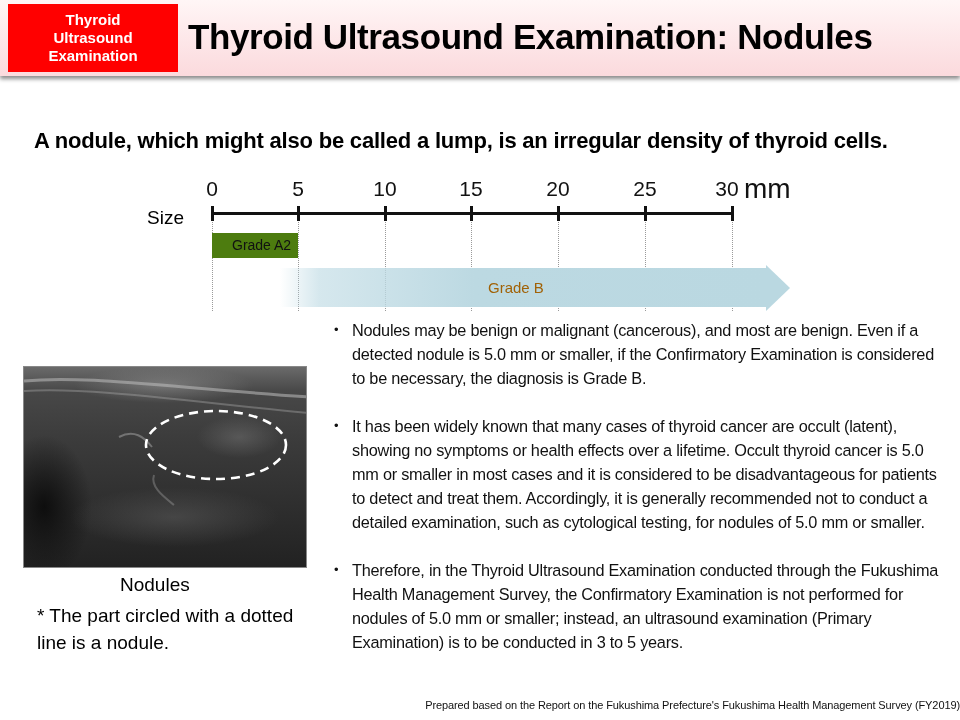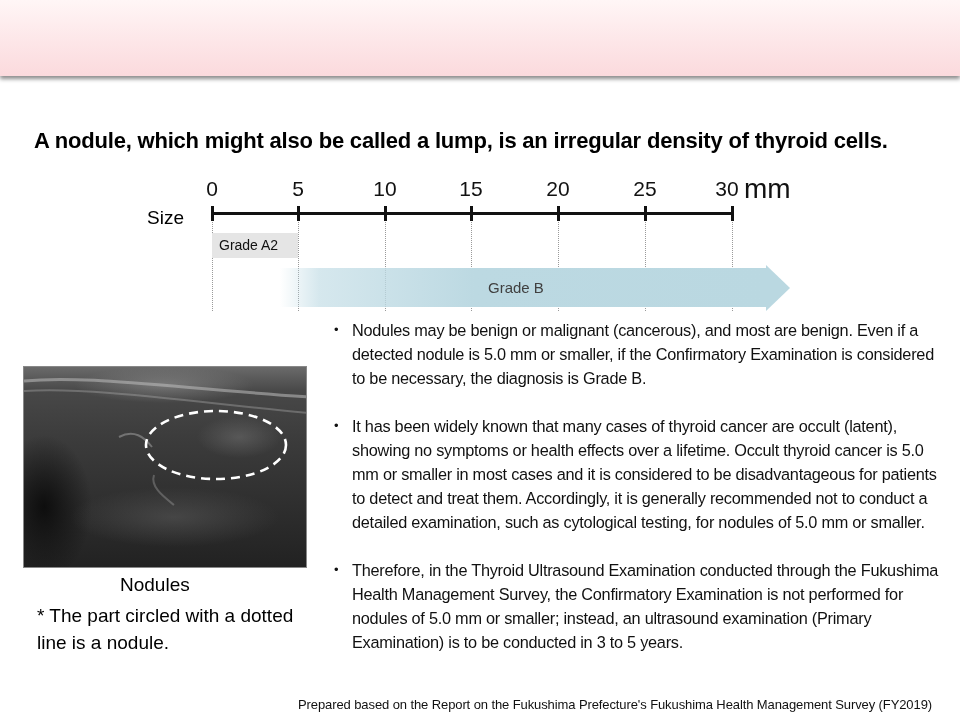--- a/index.html
+++ b/index.html
@@ -35,33 +35,33 @@
   .unit-label { position: absolute; top: 176px; font-size: 28px; color: #111; line-height: 26px; }
   .size-label { position: absolute; left: 147px; top: 206px; font-size: 19px; line-height: 24px; }
   .axis-line { position: absolute; left: 212px; top: 212px; width: 520px; height: 3px; background: #111; }
   .tick { position: absolute; top: 206px; width: 3px; height: 15px; background: #111; transform: translateX(-1px); }
   .guide {
     position: absolute; top: 215px; height: 96px; width: 0;
     border-left: 1px dotted #9a9a9a;
   }
   .grade-a2 {
     position: absolute; left: 212px; top: 233px; width: 86px; height: 25px;
-    background: #e5e5e5; font-size: 14px; line-height: 25px; padding-left: 7px; color: #111;
+    background: #4d7c0f; font-size: 14px; line-height: 25px; padding-left: 20px; color: #111;
   }
   .grade-b-bar {
     position: absolute; left: 280px; top: 268px; width: 488px; height: 39px;
     background: linear-gradient(to right, rgba(186,216,226,0) 0%, rgba(186,216,226,0.6) 8%, #bcd9e2 40%, #bad8e1 100%);
   }
   .grade-b-head {
     position: absolute; left: 766px; top: 265px; width: 0; height: 0;
     border-top: 23px solid transparent; border-bottom: 23px solid transparent;
     border-left: 24px solid #bad8e1;
   }
   .grade-b-label {
-    position: absolute; left: 488px; top: 276px; font-size: 15px; line-height: 24px; color: #404040;
+    position: absolute; left: 488px; top: 276px; font-size: 15px; line-height: 24px; color: #a16207;
   }
 
   .us-image {
     position: absolute; left: 23px; top: 366px; width: 284px; height: 202px;
     background:
       radial-gradient(ellipse 60px 30px at 215px 70px, rgba(110,110,110,0.55), rgba(0,0,0,0) 70%),
       radial-gradient(ellipse 120px 24px at 140px 18px, rgba(150,150,150,0.55), rgba(0,0,0,0) 75%),
       radial-gradient(ellipse 140px 40px at 150px 150px, rgba(95,95,95,0.5), rgba(0,0,0,0) 75%),
       radial-gradient(ellipse 60px 90px at 20px 140px, rgba(10,10,10,0.9), rgba(0,0,0,0) 80%),
       linear-gradient(to bottom, #6a6a6a 0%, #484848 12%, #3c3c3c 35%, #2e2e2e 70%, #222 100%);
@@ -77,28 +77,34 @@
 
   .bullets {
     position: absolute; left: 334px; top: 318px; width: 616px; list-style: none;
     font-size: 16.3px; line-height: 24px; letter-spacing: -0.25px; color: #111;
   }
   .bullets li { position: relative; padding-left: 18px; margin-bottom: 24px; }
   .bullets li .dot {
     position: absolute; left: 0; top: 0; font-size: 13px;
   }
   .footer {
-    position: absolute; right: 28px; top: 696px; font-size: 13px; line-height: 18px;
+    position: absolute; right: 0; top: 696px; font-size: 11px; line-height: 18px;
     letter-spacing: -0.1px; color: #111;
   }
 </style>
 </head>
 <body>
 
 <div class="header">
+  <div class="badge">
+    <span>Thyroid</span>
+    <span>Ultrasound</span>
+    <span>Examination</span>
+  </div>
+  <div class="title">Thyroid Ultrasound Examination: Nodules</div>
 </div>
 
 <div class="lead">A nodule, which might also be called a lump, is an irregular density of thyroid cells.</div>
 
 <div class="scale">
   <div class="tick-label" style="left:212px">0</div>
   <div class="tick-label" style="left:298px">5</div>
   <div class="tick-label" style="left:385px">10</div>
   <div class="tick-label" style="left:471px">15</div>
   <div class="tick-label" style="left:558px">20</div>

